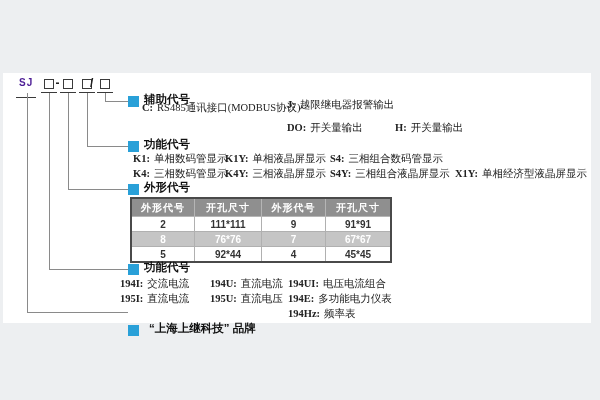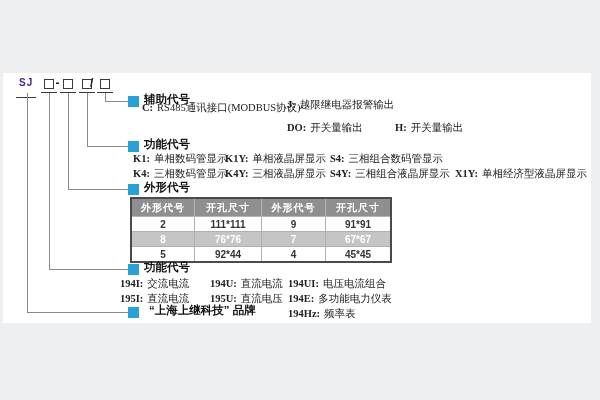--- a/index.html
+++ b/index.html
@@ -121,17 +121,17 @@
     <span class="sec-title">功能代号</span>
   </div>
   <span class="entry" style="left:120px;top:277px"><span class="code">194I:</span><span>交流电流</span></span>
   <span class="entry" style="left:210px;top:277px"><span class="code">194U:</span><span>直流电流</span></span>
   <span class="entry" style="left:288px;top:277px"><span class="code">194UI:</span><span>电压电流组合</span></span>
   <span class="entry" style="left:120px;top:292px"><span class="code">195I:</span><span>直流电流</span></span>
   <span class="entry" style="left:210px;top:292px"><span class="code">195U:</span><span>直流电压</span></span>
   <span class="entry" style="left:288px;top:292px"><span class="code">194E:</span><span>多功能电力仪表</span></span>
   <span class="entry" style="left:288px;top:307px"><span class="code">194Hz:</span><span>频率表</span></span>
 
-  <div class="sec brand-gap" style="left:128px;top:306px">
+  <div class="sec brand-gap" style="left:128px;top:324px">
     <span class="bullet"></span>
     <span class="sec-title">“上海上继科技” 品牌</span>
   </div>
 </div>
 
 </body></html>

